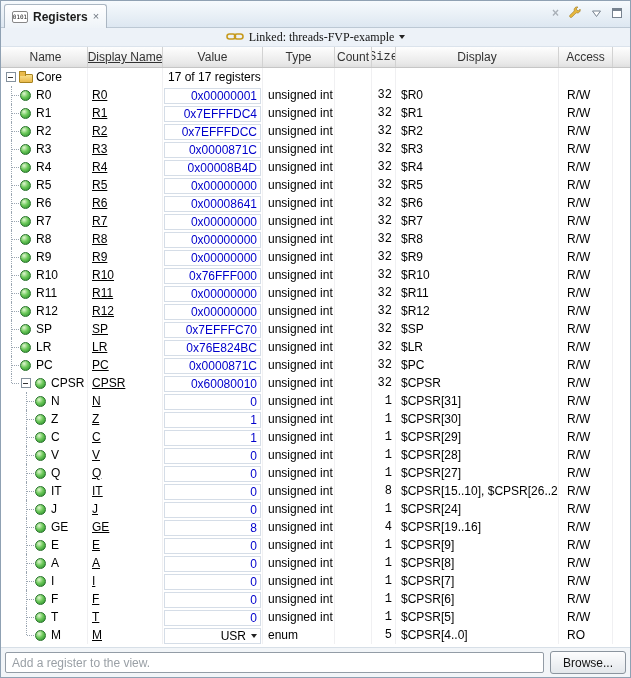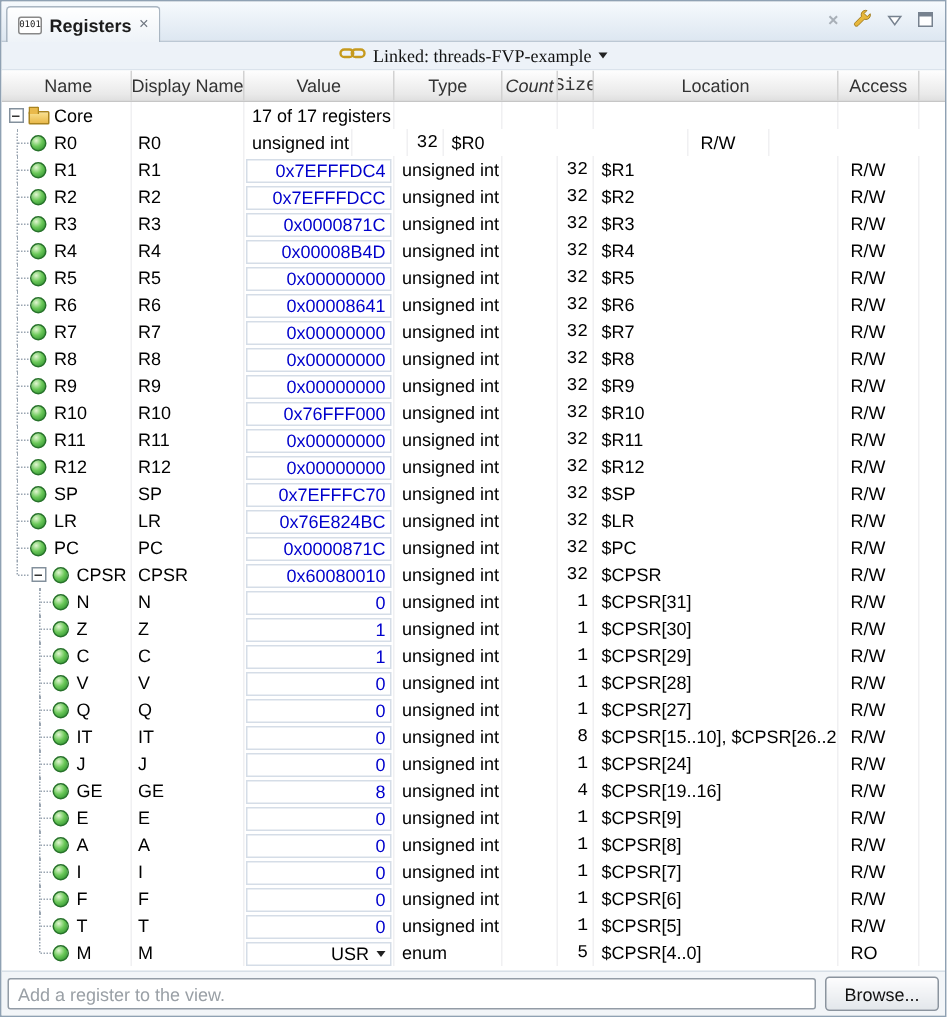--- a/index.html
+++ b/index.html
@@ -38,24 +38,24 @@
            background:linear-gradient(#fefefe,#e9e9e9 80%,#dfdfdf);
            border-bottom:1px solid #c6c6c6; }
   .hcell { display:flex; align-items:center; justify-content:center;
            border-right:1px solid #d2d2d2; font-size:12px; color:#333;
            overflow:hidden; white-space:nowrap; flex:none; }
   .tbody { flex:1; overflow:hidden; }
   .trow { display:flex; height:18px; }
   .cell { display:flex; align-items:center; border-right:1px solid #f0f0f2;
           font-size:12px; color:#000; overflow:hidden; white-space:nowrap; flex:none; }
   .c-name    { width:87px;  padding-left:3px; }
-  .c-display { width:75px;  padding-left:4px; }
+  .c-display { width:75px;  padding-left:4px;text-decoration:underline; }
   .c-value   { width:100px; }
   .c-type    { width:72px;  padding-left:5px; }
-  .c-count   { width:37px;font-style:italic; }
+  .c-count   { width:37px; }
   .c-size    { width:24px;  justify-content:flex-end; padding-right:3px;font-family:Liberation Mono, monospace; }
   .c-loc     { width:163px; padding-left:5px; }
   .c-access  { width:54px;  padding-left:8px; }
   .c-fill    { flex:1; border-right:none; }
   .hcell.c-display,.hcell.c-type,.hcell.c-loc,.hcell.c-access,.hcell.c-size
          { padding:0; justify-content:center; }
 
   
   .tl,.tb,.exp { width:15px; height:18px; position:relative; flex:none; }
   .tl.branch::before { content:''; position:absolute; left:7px; top:0; bottom:0;
@@ -149,21 +149,21 @@
   </div>
 
   <div class="table">
     <div class="thead">
         <div class="hcell c-name">Name</div>
         <div class="hcell c-display">Display Name</div>
         <div class="hcell c-value">Value</div>
         <div class="hcell c-type">Type</div>
         <div class="hcell c-count">Count</div>
         <div class="hcell c-size">Size</div>
-        <div class="hcell c-loc">Location</div>
+        <div class="hcell c-loc">Display</div>
         <div class="hcell c-access">Access</div>
         <div class="hcell c-fill"></div>
       </div>
     <div class="tbody">
         <div class="trow">
           <div class="cell c-name">
             <span class="exp"></span>
             <span class="ico folder"></span>
             <span class="ntext">Core</span>
           </div>
@@ -178,20 +178,25 @@
           <div class="cell c-access"></div>
           <div class="cell c-fill"></div>
         </div>
         <div class="trow">
           <div class="cell c-name">
             <span class="tl branch"></span>
             <span class="ico ball"></span>
             <span class="ntext">R0</span>
           </div>
           <div class="cell c-display">R0</div>
+          <div class="cell c-value">
+            <span class="vbox blue">
+              <span>0x00000001</span>
+            </span>
+          </div>
           <div class="cell c-type">unsigned int</div>
           <div class="cell c-count"></div>
           <div class="cell c-size">32</div>
           <div class="cell c-loc">$R0</div>
           <div class="cell c-access">R/W</div>
           <div class="cell c-fill"></div>
         </div>
         <div class="trow">
           <div class="cell c-name">
             <span class="tl branch"></span>

